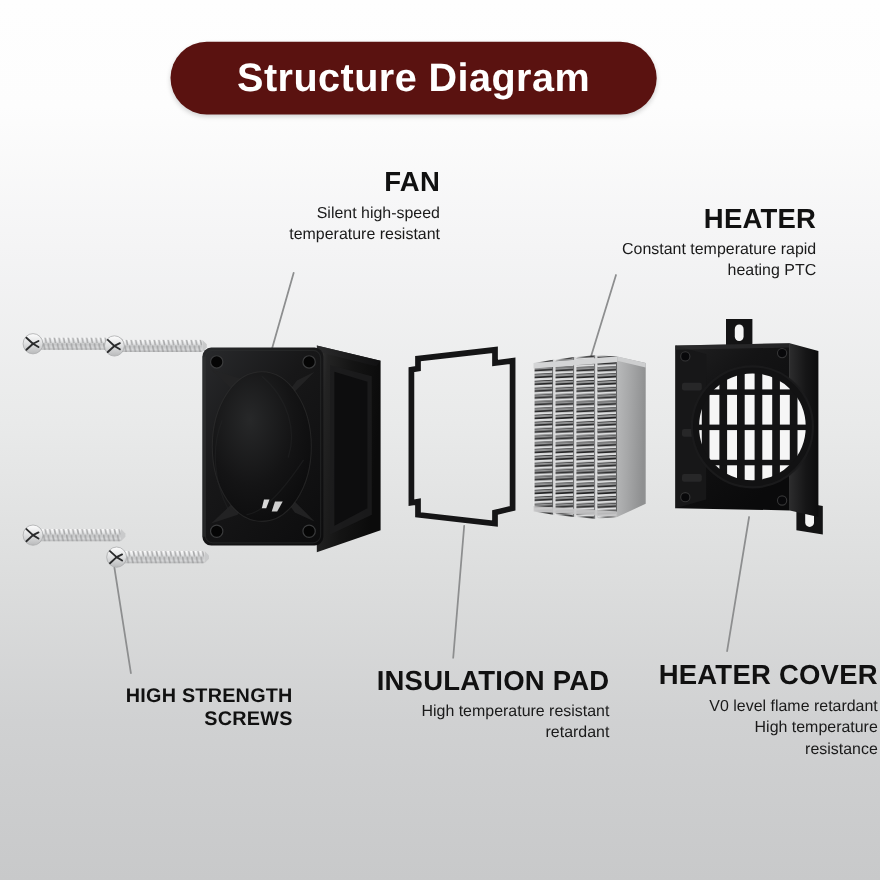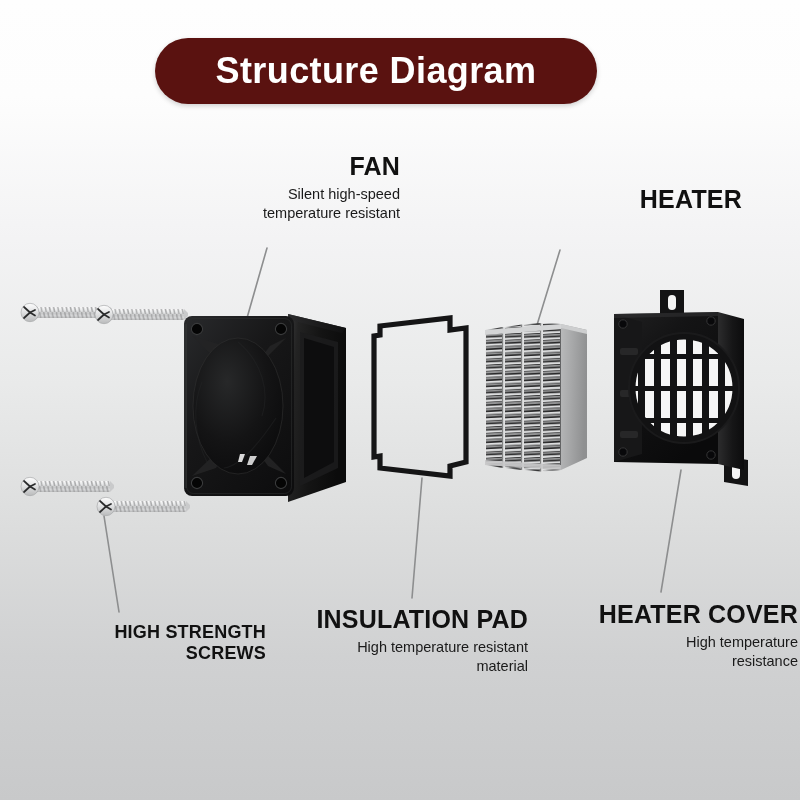--- a/index.html
+++ b/index.html
@@ -52,21 +52,21 @@
     font-size: 14.5px;
     font-weight: normal;
     color: #1a1a1a;
     line-height: 1.35;
     margin-top: 4px;
   }
 
   #label-fan     { left: 190px; top: 152px; width: 210px; }
   #label-heater  { left: 492px; top: 158px; width: 250px; margin-top: 27px; }
   #label-screws  { left: 8px;   top: 622px; width: 258px; }
-  #label-pad     { left: 266px; top: 605px; width: 262px; }
+  #label-pad     { left: 292px; top: 605px; width: 262px; }
   #label-outlet  { left: 570px; top: 600px; width: 228px; }
 
   
   #leaders { left: 0; top: 0; width: 800px; height: 800px; }
 
   
   .screw { transform-origin: left center; }
 
   
   svg { display: block; overflow: visible; }
@@ -376,36 +376,41 @@
   <div class="abs label-block" id="label-fan">
     <div class="label-title">FAN</div>
     <div class="label-sub">
       <div>Silent high-speed</div>
       <div>temperature resistant</div>
     </div>
   </div>
 
   <div class="abs label-block" id="label-heater">
     <div class="label-title">HEATER</div>
+    <div class="label-sub">
+      <div>Constant temperature rapid</div>
+      <div>heating PTC</div>
+    </div>
   </div>
 
   <div class="abs label-block" id="label-screws">
     <div class="label-title" style="font-size:18px;">HIGH STRENGTH</div>
     <div class="label-title" style="font-size:18px;">SCREWS</div>
   </div>
 
   <div class="abs label-block" id="label-pad">
     <div class="label-title">INSULATION PAD</div>
     <div class="label-sub">
       <div>High temperature resistant</div>
-      <div>material</div>
+      <div>retardant</div>
     </div>
   </div>
 
   <div class="abs label-block" id="label-outlet">
     <div class="label-title">HEATER COVER</div>
     <div class="label-sub">
+      <div>V0 level flame retardant</div>
       <div>High temperature</div>
       <div>resistance</div>
     </div>
   </div>
 
 </div>
 
 </body></html>

